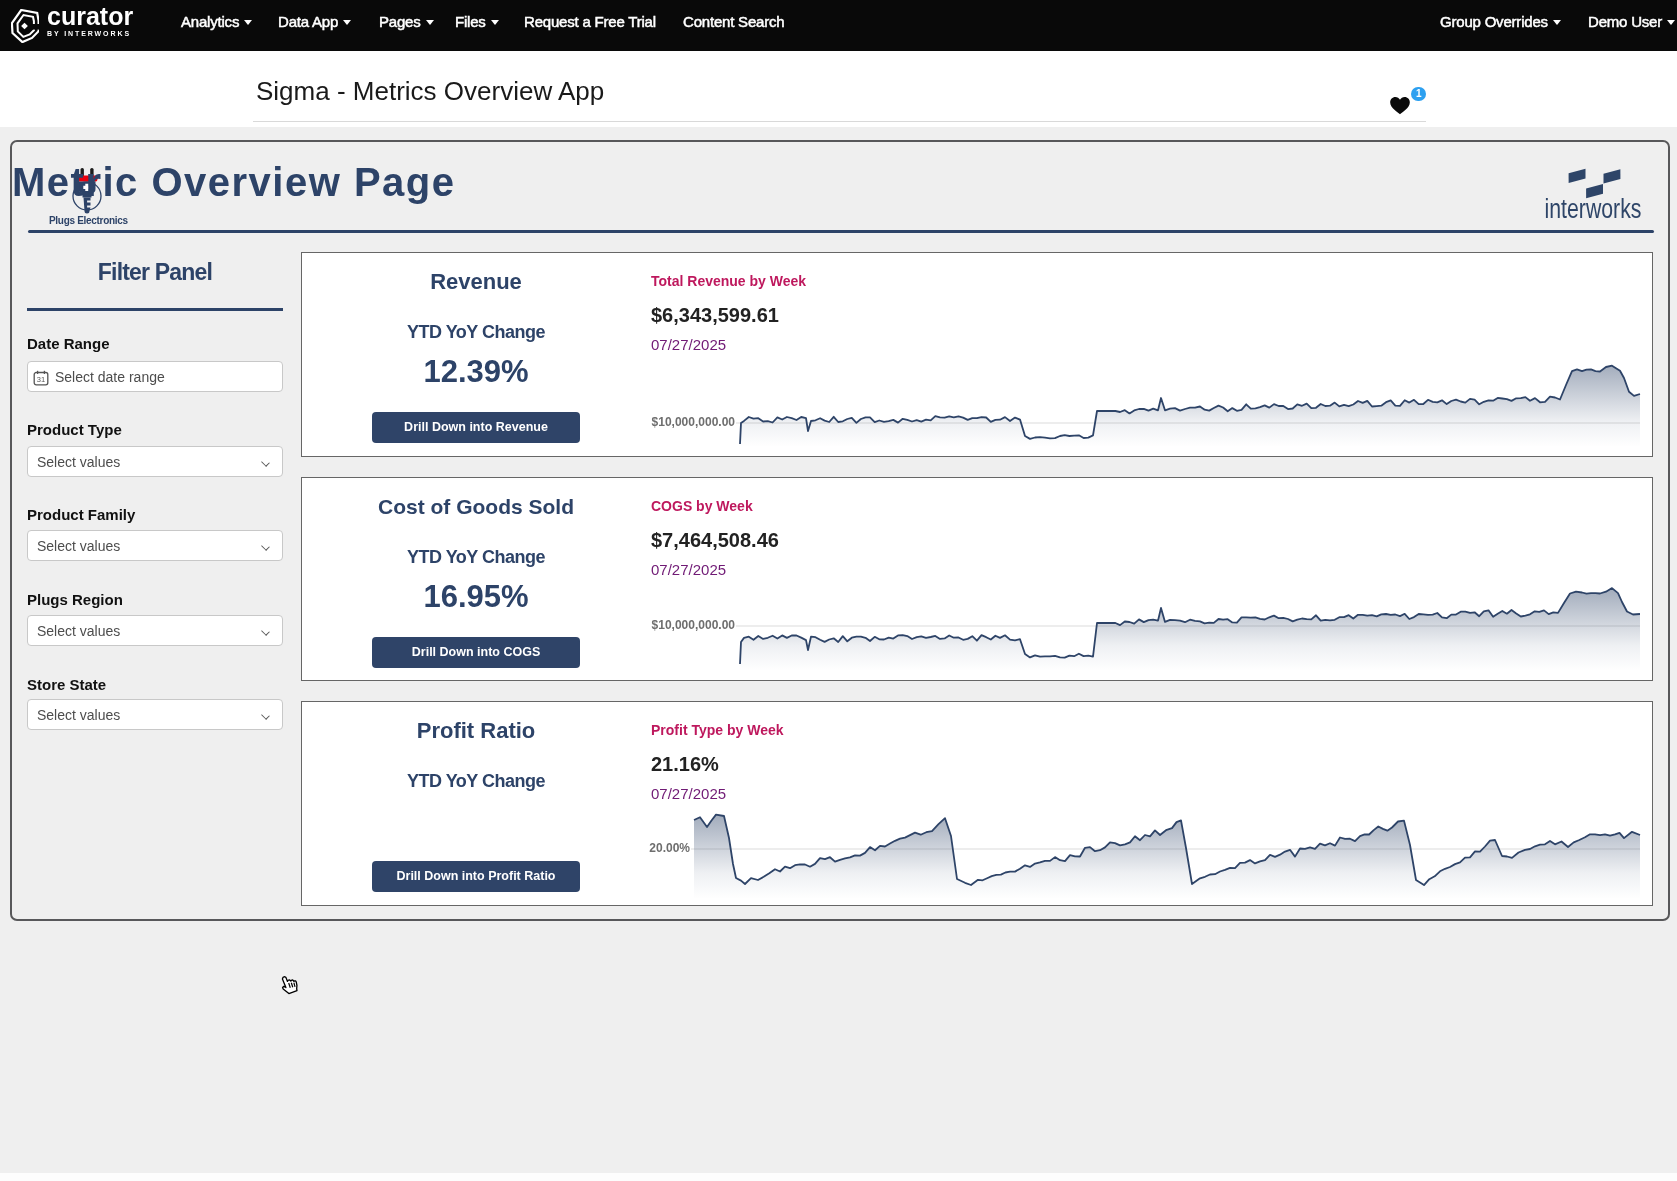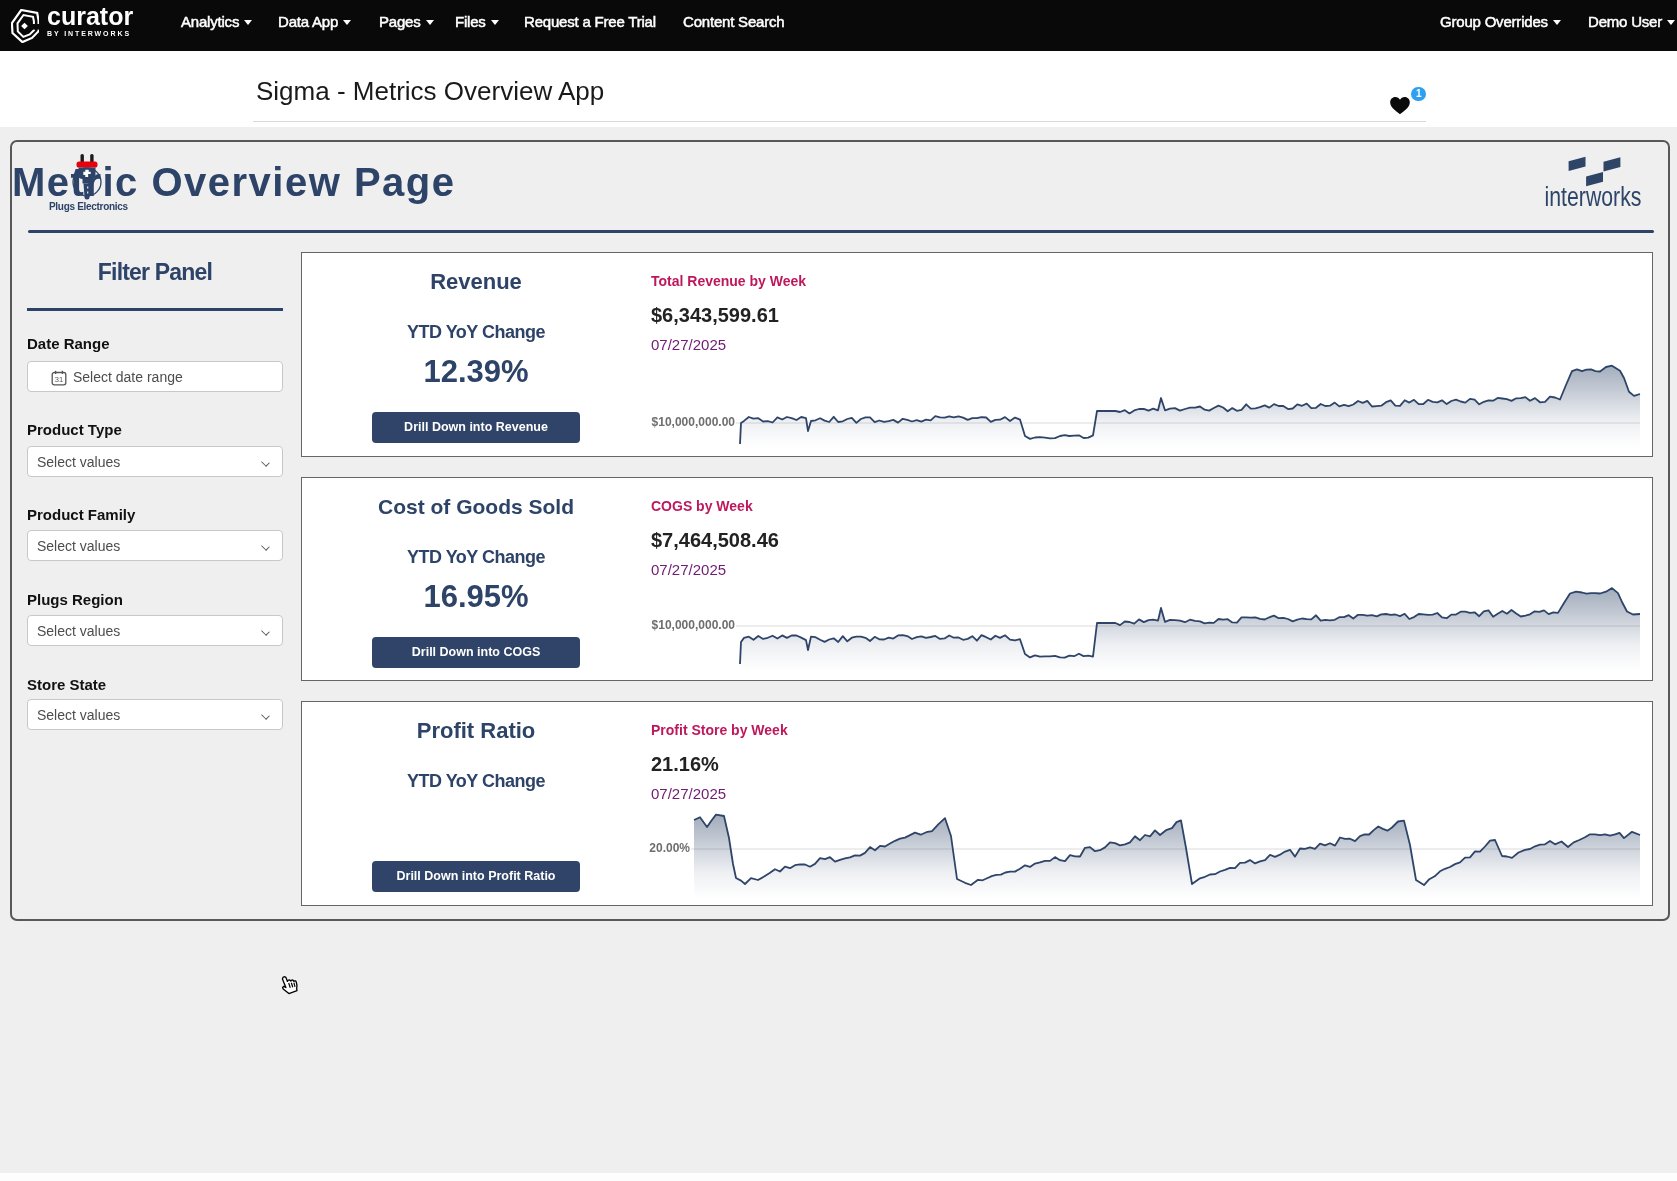--- a/index.html
+++ b/index.html
@@ -60,47 +60,47 @@
 <div class="header">
   <div class="hcontainer">
     <div class="htitle">Sigma - Metrics Overview App</div>
     <svg class="heart" width="20" height="18" viewBox="0 0 24 22">
         <path d="M12 21C10 19 0 13.2 0 6.6 0 2.8 2.8 0 6.3 0 8.7 0 11 1.4 12 3.4 13 1.4 15.3 0 17.7 0 21.2 0 24 2.8 24 6.6 24 13.2 14 19 12 21Z" fill="#0a0a0a"></path>
       </svg>
     <div class="badge">1</div>
   </div>
 </div>
 <div class="panel">
-  <div style="position:absolute;left:37px;top:8px;width:76px;">
+  <div style="position:absolute;left:37px;top:22px;width:76px;">
       <svg width="76" height="50" viewBox="0 0 76 50" style="display:block">
 <circle cx="38" cy="32" r="14" fill="none" stroke="#2d4368" stroke-width="1.3"></circle>
 <rect x="31.5" y="4" width="3.4" height="9" rx="1.6" fill="#1c1c1c"></rect>
 <rect x="41.2" y="4" width="3.4" height="9" rx="1.6" fill="#1c1c1c"></rect>
 <rect x="27.5" y="11.5" width="21" height="6" rx="2.6" fill="#e8000d"></rect>
 <path d="M29.5 17.5 h17 v7.5 a4 4 0 0 1 -4 4 h-9 a4 4 0 0 1 -4 -4 Z" fill="#2d4368"></path>
 <path d="M33.5 28.5 h9 v5 h-9 Z" fill="#2d4368"></path>
 <path d="M34.5 33.5 h7 l0 3 h-3.4 l0 2 h3.4 l0 3 h-3.4 l0 2 h3.4 l-1 3.5 a2.5 2.5 0 0 1 -5 0 Z" fill="#2d4368"></path>
 <path d="M36.3 19.7 h3.4 v2 h2 v3.4 h-2 v2 h-3.4 v-2 h-2 v-3.4 h2 Z" fill="#fff"></path>
 </svg>
     <div style="font-size:10px;letter-spacing:-0.3px;font-weight:700;color:#2d4368;margin-top:1px;white-space:nowrap">Plugs Electronics</div>
   </div>
   <div class="ptitle">Metric Overview Page</div>
-  <div style="position:absolute;right:27px;top:12px;width:100px;text-align:center"><svg width="100" height="57" viewBox="0 0 100 57">
+  <div style="position:absolute;right:27px;top:24px;width:100px;text-align:center"><svg width="100" height="57" viewBox="0 0 100 57">
 <g fill="#2e4568">
 <path d="M27.6 7.2 L44.5 2.7 L44.5 12.4 L27.6 16.9 Z"></path>
 <path d="M62.5 7.7 L79.4 3.2 L79.4 12.9 L62.5 17.4 Z"></path>
 <path d="M45.1 22.5 L62 18 L62 27.7 L45.1 32.2 Z"></path>
 </g>
 <text x="52" y="52" text-anchor="middle" font-family="Liberation Sans,sans-serif" font-size="27" fill="#2e4568" textLength="97" lengthAdjust="spacingAndGlyphs">interworks</text>
 </svg></div>
   <div class="pdivider"></div>
   <div class="fp-title">Filter Panel</div>
   <div class="fp-div"></div>
   <div class="flabel" style="left:15px;top:193px">Date Range</div>
-  <div class="finput" style="top:219px"><span style="margin-left:23px;margin-right:6px;margin-top:2px">
+  <div class="finput" style="top:219px"><span style="margin-left:5px;margin-right:6px;margin-top:2px">
         <svg width="16" height="16" viewBox="0 0 16 16" style="display:block">
 <rect x="1.2" y="2.5" width="13.6" height="12.3" rx="2" fill="none" stroke="#555" stroke-width="1.3"></rect>
 <line x1="4.6" y1="0.8" x2="4.6" y2="4" stroke="#555" stroke-width="1.3"></line>
 <line x1="11.4" y1="0.8" x2="11.4" y2="4" stroke="#555" stroke-width="1.3"></line>
 <text x="8" y="12.2" text-anchor="middle" font-family="Liberation Sans,sans-serif" font-size="7.5" fill="#555">31</text>
 </svg>
       </span>Select date range</div>
   <div class="flabel" style="left:15px;top:279px">Product Type</div>
   <div class="finput" style="top:304px">
       <span style="margin-left:9px">Select values</span>
@@ -163,21 +163,21 @@
         </defs>
 <line x1="96" y1="46" x2="1000" y2="46" stroke="#dcdcdc" stroke-width="1.2"></line>
 <path d="M100.0 84.0L101.0 62.0L104.0 57.9L108.8 56.7L113.5 59.8L118.3 56.0L123.1 58.9L127.8 57.8L132.6 55.7L137.4 58.5L142.2 55.4L146.9 57.9L151.7 55.5L156.5 55.5L161.2 57.6L166.0 60.1L168.0 70.0L171.0 56.6L175.5 57.2L180.1 59.8L184.6 61.9L189.2 59.5L193.7 58.3L198.2 62.0L202.8 56.1L207.3 61.3L211.8 57.7L216.4 56.7L220.9 56.6L225.5 57.8L230.0 61.0L234.7 56.8L239.3 59.3L244.0 59.5L248.7 57.7L253.3 58.6L258.0 55.4L262.7 55.2L267.3 56.1L272.0 59.0L276.7 57.2L281.3 56.3L286.0 57.9L290.7 57.0L295.3 55.9L300.0 58.9L304.6 58.4L309.2 55.5L313.8 57.7L318.5 57.5L323.1 59.8L327.7 58.9L332.3 56.2L336.9 60.7L341.5 55.2L346.2 57.2L350.8 59.5L355.4 55.7L360.0 57.9L365.0 55.3L370.0 59.6L375.0 60.4L380.0 59.2L385.0 74.0L390.0 77.4L395.0 75.3L400.0 76.7L405.0 76.4L410.0 76.3L415.0 75.8L420.0 77.3L424.7 77.6L429.4 75.6L434.1 76.2L438.9 73.7L443.6 76.1L448.3 75.7L453.0 76.6L457.0 43.0L461.6 43.0L466.2 43.0L470.8 43.0L475.4 43.0L480.0 45.1L484.8 41.5L489.5 42.0L494.2 43.7L499.0 39.4L503.8 42.1L508.5 40.1L513.2 39.7L518.0 40.6L521.0 28.0L525.0 41.9L530.0 39.8L535.0 40.2L540.0 40.7L545.0 42.2L550.0 39.7L555.0 40.8L560.0 41.3L564.6 43.3L569.2 42.7L573.8 42.9L578.5 39.0L583.1 39.7L587.7 39.2L592.3 42.4L596.9 42.7L601.5 37.4L606.2 37.4L610.8 37.6L615.4 37.4L620.0 38.9L624.7 39.5L629.3 37.3L634.0 35.6L638.7 38.2L643.3 37.8L648.0 39.0L652.7 41.4L657.3 39.7L662.0 38.5L666.7 39.1L671.3 39.4L676.0 35.3L680.7 40.7L685.3 39.9L690.0 40.4L694.7 39.8L699.3 37.2L704.0 37.2L708.7 35.2L713.3 38.5L718.0 34.8L722.7 34.8L727.3 35.6L732.0 35.2L736.7 36.3L741.3 34.4L746.0 34.0L750.7 34.9L755.3 34.5L760.0 36.1L764.7 33.8L769.3 39.0L774.0 37.1L778.7 34.0L783.3 34.4L788.0 34.8L792.7 34.7L797.3 33.0L802.0 37.4L806.7 38.2L811.3 34.6L816.0 34.5L820.7 31.7L825.3 31.7L830.0 32.9L834.6 32.3L839.2 36.2L843.8 31.4L848.5 30.3L853.1 36.8L857.7 33.7L862.3 31.0L866.9 33.7L871.5 30.0L876.2 33.4L880.8 36.5L885.4 35.6L890.0 34.3L894.7 31.3L899.3 31.8L904.0 30.4L908.7 34.1L913.3 32.4L918.0 32.9L924.0 23.0L930.0 13.5L936.0 11.6L942.0 12.5L946.5 13.6L951.0 13.2L955.5 13.2L960.0 13.5L966.0 11.7L972.0 8.1L978.0 13.1L982.0 22.0L987.0 31.5L993.0 34.5L1000.0 34.0L1000.0 90L100.0 90Z" fill="url(#gc)"></path>
 <path d="M100.0 84.0L101.0 62.0L104.0 57.9L108.8 56.7L113.5 59.8L118.3 56.0L123.1 58.9L127.8 57.8L132.6 55.7L137.4 58.5L142.2 55.4L146.9 57.9L151.7 55.5L156.5 55.5L161.2 57.6L166.0 60.1L168.0 70.0L171.0 56.6L175.5 57.2L180.1 59.8L184.6 61.9L189.2 59.5L193.7 58.3L198.2 62.0L202.8 56.1L207.3 61.3L211.8 57.7L216.4 56.7L220.9 56.6L225.5 57.8L230.0 61.0L234.7 56.8L239.3 59.3L244.0 59.5L248.7 57.7L253.3 58.6L258.0 55.4L262.7 55.2L267.3 56.1L272.0 59.0L276.7 57.2L281.3 56.3L286.0 57.9L290.7 57.0L295.3 55.9L300.0 58.9L304.6 58.4L309.2 55.5L313.8 57.7L318.5 57.5L323.1 59.8L327.7 58.9L332.3 56.2L336.9 60.7L341.5 55.2L346.2 57.2L350.8 59.5L355.4 55.7L360.0 57.9L365.0 55.3L370.0 59.6L375.0 60.4L380.0 59.2L385.0 74.0L390.0 77.4L395.0 75.3L400.0 76.7L405.0 76.4L410.0 76.3L415.0 75.8L420.0 77.3L424.7 77.6L429.4 75.6L434.1 76.2L438.9 73.7L443.6 76.1L448.3 75.7L453.0 76.6L457.0 43.0L461.6 43.0L466.2 43.0L470.8 43.0L475.4 43.0L480.0 45.1L484.8 41.5L489.5 42.0L494.2 43.7L499.0 39.4L503.8 42.1L508.5 40.1L513.2 39.7L518.0 40.6L521.0 28.0L525.0 41.9L530.0 39.8L535.0 40.2L540.0 40.7L545.0 42.2L550.0 39.7L555.0 40.8L560.0 41.3L564.6 43.3L569.2 42.7L573.8 42.9L578.5 39.0L583.1 39.7L587.7 39.2L592.3 42.4L596.9 42.7L601.5 37.4L606.2 37.4L610.8 37.6L615.4 37.4L620.0 38.9L624.7 39.5L629.3 37.3L634.0 35.6L638.7 38.2L643.3 37.8L648.0 39.0L652.7 41.4L657.3 39.7L662.0 38.5L666.7 39.1L671.3 39.4L676.0 35.3L680.7 40.7L685.3 39.9L690.0 40.4L694.7 39.8L699.3 37.2L704.0 37.2L708.7 35.2L713.3 38.5L718.0 34.8L722.7 34.8L727.3 35.6L732.0 35.2L736.7 36.3L741.3 34.4L746.0 34.0L750.7 34.9L755.3 34.5L760.0 36.1L764.7 33.8L769.3 39.0L774.0 37.1L778.7 34.0L783.3 34.4L788.0 34.8L792.7 34.7L797.3 33.0L802.0 37.4L806.7 38.2L811.3 34.6L816.0 34.5L820.7 31.7L825.3 31.7L830.0 32.9L834.6 32.3L839.2 36.2L843.8 31.4L848.5 30.3L853.1 36.8L857.7 33.7L862.3 31.0L866.9 33.7L871.5 30.0L876.2 33.4L880.8 36.5L885.4 35.6L890.0 34.3L894.7 31.3L899.3 31.8L904.0 30.4L908.7 34.1L913.3 32.4L918.0 32.9L924.0 23.0L930.0 13.5L936.0 11.6L942.0 12.5L946.5 13.6L951.0 13.2L955.5 13.2L960.0 13.5L966.0 11.7L972.0 8.1L978.0 13.1L982.0 22.0L987.0 31.5L993.0 34.5L1000.0 34.0" fill="none" stroke="#2e4468" stroke-width="1.8" stroke-linejoin="round"></path>
 </svg>
   </div>
   <div class="card" style="top:559px;height:205px">
     <div class="ctitle" style="top:16px;font-size:22px">Profit Ratio</div>
     <div class="ctitle" style="top:69px;font-size:18px;letter-spacing:-0.5px">YTD YoY Change</div>
     <div class="cbtn" style="top:159px">Drill Down into Profit Ratio</div>
-    <div class="chead" style="top:20px">Profit Store by Week</div>
+    <div class="chead" style="top:20px">Profit Type by Week</div>
     <div class="cval" style="top:51px">21.16%</div>
     <div class="cdate" style="top:83px">07/27/2025</div>
     <div class="caxis" style="left:344px;top:139px;width:44px">20.00%</div>
     <svg style="position:absolute;left:337.5px;top:103.5px" width="1005" height="97" viewBox="0 0 1005 97">
 <defs>
           <linearGradient id="gp" x1="0" y1="0" x2="0" y2="93" gradientUnits="userSpaceOnUse">
 <stop offset="0" stop-color="#2e4468" stop-opacity="0.5"></stop>
 <stop offset="0.72" stop-color="#2e4468" stop-opacity="0.08"></stop>
 <stop offset="1" stop-color="#2e4468" stop-opacity="0"></stop>
 </linearGradient>

